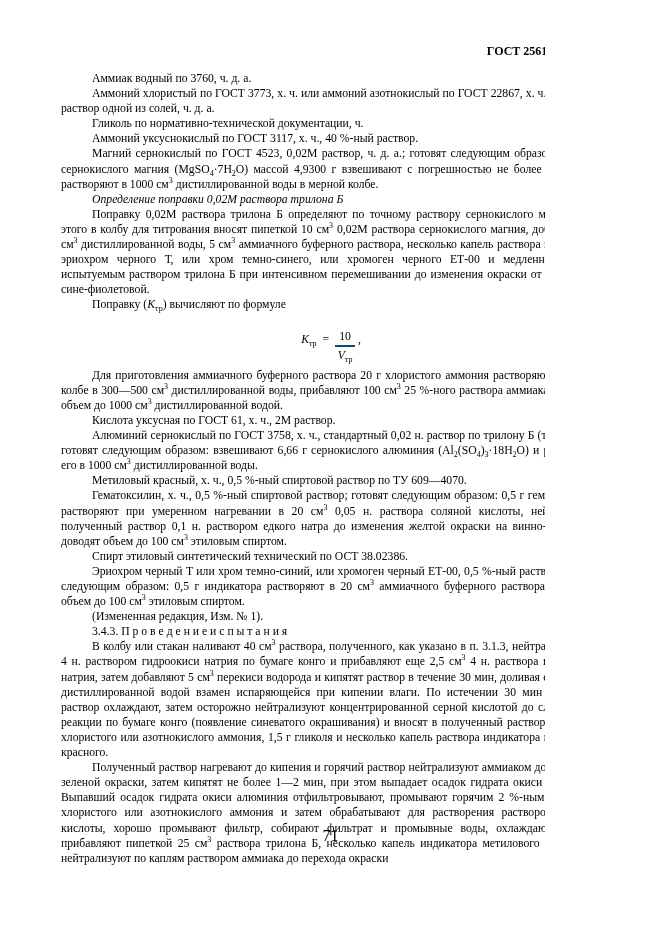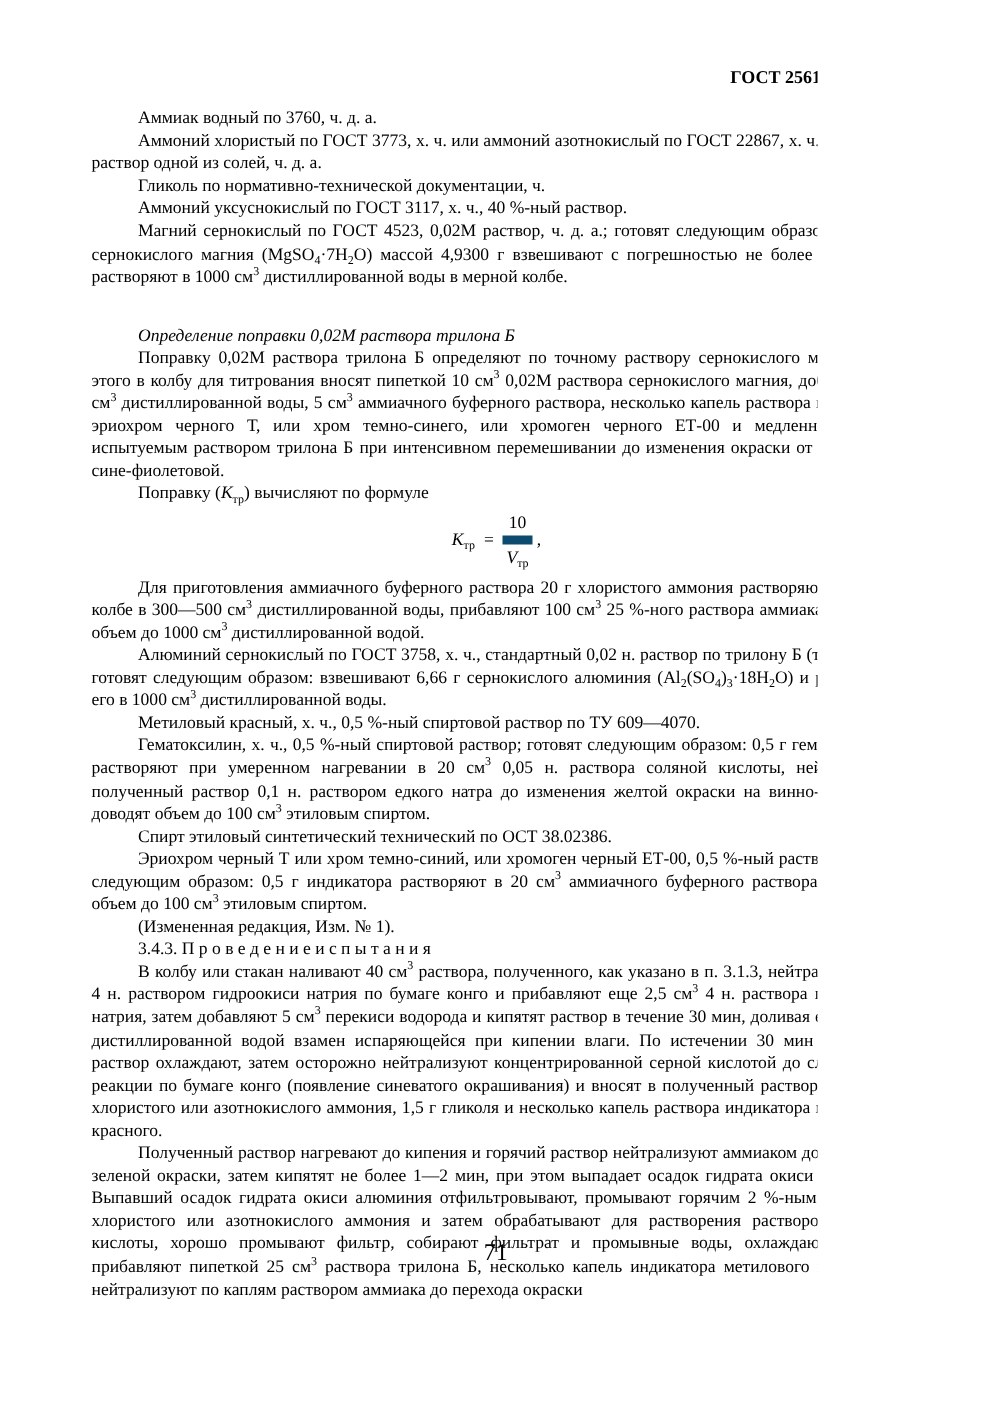--- a/index.html
+++ b/index.html
@@ -32,21 +32,21 @@
     top: 71px;
     left: 61px;
     width: 540px;
     text-align: justify;
   }
   .para {
     margin: 0;
     text-indent: 31px;
     text-align: justify;
   }
-  .para.italic { font-style: italic; margin-top: 24px; }
+  .para.italic { font-style: italic; }
   .para.bold   { font-weight: normal; }
   .para.where  {
     text-indent: -57px;
     padding-left: 57px;
   }
   sub, sup {
     font-size: 8px;
     line-height: 0;
   }
   .formula {
@@ -58,22 +58,23 @@
   }
   .formula .f-lhs i { font-style: italic; }
   .formula .f-eq { margin: 0 6px; }
   .frac {
     display: inline-block;
     text-align: center;
     vertical-align: middle;
   }
   .frac .num {
     display: block;
-    border-bottom: 6px solid #0c4a6e;
+    border-bottom: 2px solid #0c4a6e;
     padding: 0 4px 1px 4px;
+    margin-top: 12px;
   }
   .frac .den {
     display: block;
     padding-top: 1px;
   }
   .formula .f-comma { margin-left: 3px; }
   .page-footer {
     position: absolute;
     top: 828px;
     left: 60px;
@@ -101,20 +102,21 @@
       <div class="formula">
         <span class="f-lhs"><i>K</i><sub>тр</sub></span>
         <span class="f-eq">=</span>
         <span class="frac">
           <span class="num">10</span>
           <span class="den"><i>V</i><sub>тр</sub></span>
         </span>
         <span class="f-comma">,</span>
       </div>
       <p class="para">Для приготовления аммиачного буферного раствора 20 г хлористого аммония растворяют в мерной колбе в 300—500 см<sup>3</sup> дистиллированной воды, прибавляют 100 см<sup>3</sup> 25 %-ного раствора аммиака и доводят объем до 1000 см<sup>3</sup> дистиллированной водой.</p>
+      <p class="para">Кислота уксусная по ГОСТ 61, х. ч., 2М раствор.</p>
       <p class="para">Алюминий сернокислый по ГОСТ 3758, х. ч., стандартный 0,02 н. раствор по трилону Б (т. е. 0,01М); готовят следующим образом: взвешивают 6,66 г сернокислого алюминия (Al<sub>2</sub>(SO<sub>4</sub>)<sub>3</sub>·18H<sub>2</sub>O) и растворяют его в 1000 см<sup>3</sup> дистиллированной воды.</p>
       <p class="para">Метиловый красный, х. ч., 0,5 %-ный спиртовой раствор по ТУ 609—4070.</p>
       <p class="para">Гематоксилин, х. ч., 0,5 %-ный спиртовой раствор; готовят следующим образом: 0,5 г гематоксилина растворяют при умеренном нагревании в 20 см<sup>3</sup> 0,05 н. раствора соляной кислоты, нейтрализуют полученный раствор 0,1 н. раствором едкого натра до изменения желтой окраски на винно-красную и доводят объем до 100 см<sup>3</sup> этиловым спиртом.</p>
       <p class="para">Спирт этиловый синтетический технический по ОСТ 38.02386.</p>
       <p class="para">Эриохром черный Т или хром темно-синий, или хромоген черный ЕТ-00, 0,5 %-ный раствор; готовят следующим образом: 0,5 г индикатора растворяют в 20 см<sup>3</sup> аммиачного буферного раствора и доводят объем до 100 см<sup>3</sup> этиловым спиртом.</p>
       <p class="para bold">(Измененная редакция, Изм. № 1).</p>
       <p class="para">3.4.3. П р о в е д е н и е   и с п ы т а н и я</p>
       <p class="para">В колбу или стакан наливают 40 см<sup>3</sup> раствора, полученного, как указано в п. 3.1.3, нейтрализуют его 4 н. раствором гидроокиси натрия по бумаге конго и прибавляют еще 2,5 см<sup>3</sup> 4 н. раствора гидроокиси натрия, затем добавляют 5 см<sup>3</sup> перекиси водорода и кипятят раствор в течение 30 мин, доливая его горячей дистиллированной водой взамен испаряющейся при кипении влаги. По истечении 30 мин кипячения раствор охлаждают, затем осторожно нейтрализуют концентрированной серной кислотой до слабокислой реакции по бумаге конго (появление синеватого окрашивания) и вносят в полученный раствор 5 г сухого хлористого или азотнокислого аммония, 1,5 г гликоля и несколько капель раствора индикатора метилового красного.</p>
       <p class="para">Полученный раствор нагревают до кипения и горячий раствор нейтрализуют аммиаком до появления зеленой окраски, затем кипятят не более 1—2 мин, при этом выпадает осадок гидрата окиси алюминия. Выпавший осадок гидрата окиси алюминия отфильтровывают, промывают горячим 2 %-ным раствором хлористого или азотнокислого аммония и затем обрабатывают для растворения раствором соляной кислоты, хорошо промывают фильтр, собирают фильтрат и промывные воды, охлаждают и затем прибавляют пипеткой 25 см<sup>3</sup> раствора трилона Б, несколько капель индикатора метилового красного и нейтрализуют по каплям раствором аммиака до перехода окраски</p>
     </div>

